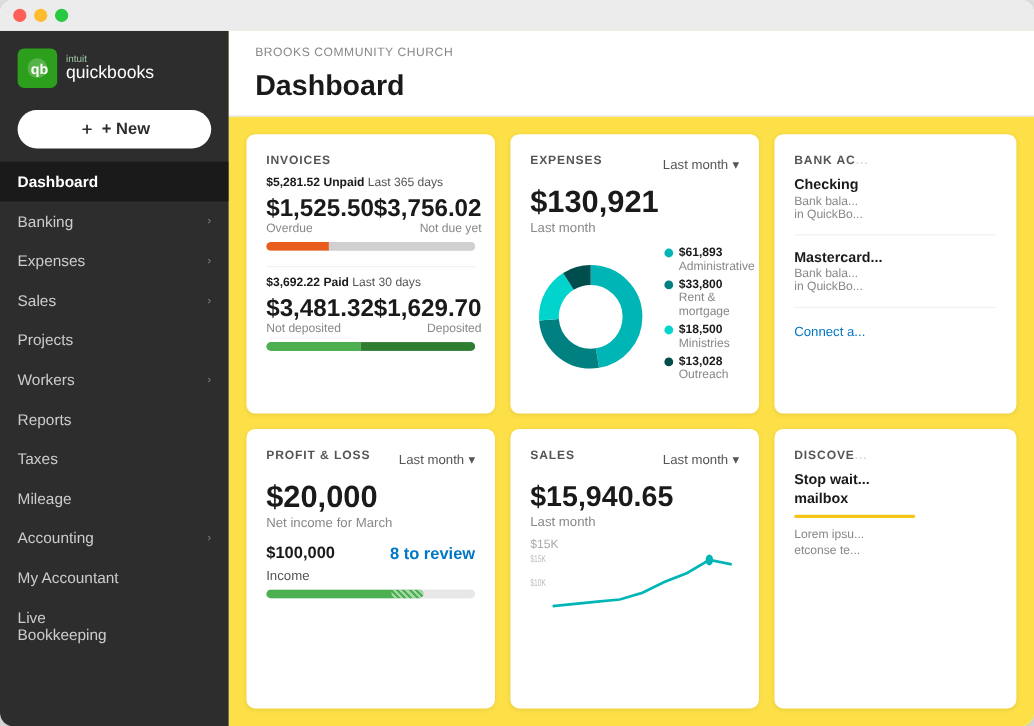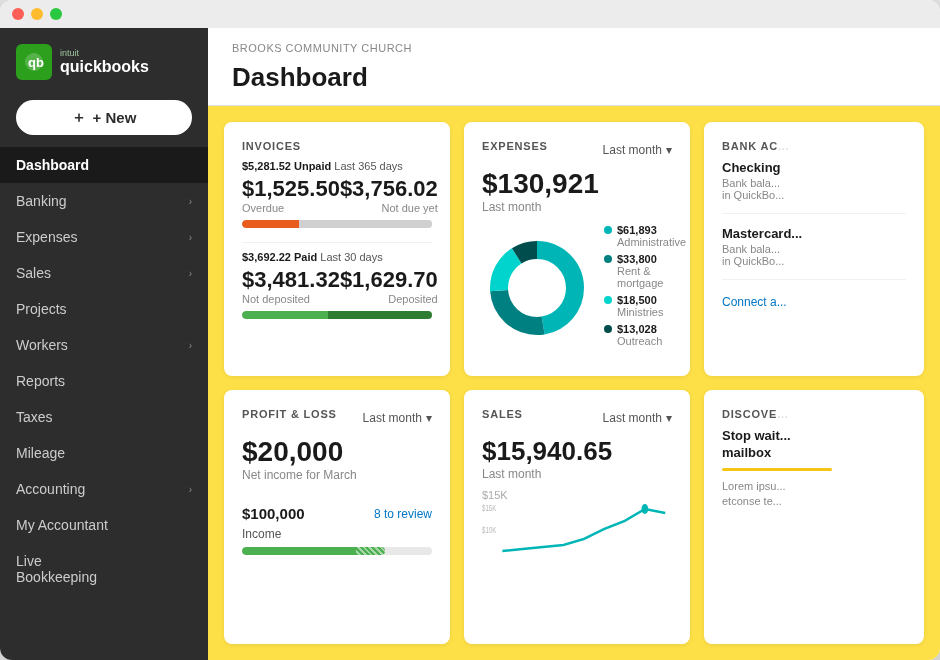--- a/index.html
+++ b/index.html
@@ -297,33 +297,33 @@
     }
     
     .pl-amount {
       font-size: 28px;
       font-weight: 700;
       color: #1a1a1a;
     }
     .pl-subtitle {
       font-size: 12px;
       color: #888;
-      margin-bottom: 23px;
+      margin-bottom: 12px;
     }
     .pl-income-row {
       display: flex;
       align-items: center;
       justify-content: space-between;
       margin-bottom: 4px;
     }
     .pl-income-label { font-size: 12px; color: #555; }
     .pl-review-link {
-      font-size: 12px;
+      font-size: 15px;
       color: #0077c5;
-      font-weight: 400;
+      font-weight: 700;
       cursor: pointer;
     }
     .pl-bar-container {
       height: 8px;
       background: #e8e8e8;
       border-radius: 4px;
       overflow: hidden;
       position: relative;
     }
     .pl-bar-fill {
@@ -422,21 +422,21 @@
     <div class="sidebar">
       <div class="sidebar-logo">
         <div class="logo-icon">
           <svg width="22" height="22" viewBox="0 0 22 22" fill="none">
             <circle cx="11" cy="11" r="9" fill="white" opacity="0.2"></circle>
             <text x="5" y="16" font-size="13" fill="white" font-weight="bold">qb</text>
           </svg>
         </div>
         <div>
           <span style="font-size:9px;color:#9ec6a0;display:block;">intuit</span>
-          <span style="font-size:16px;color:#fff;font-weight:700;">quickbooks</span>
+          <span style="font-size:16px;color:#fff;font-weight:400;">quickbooks</span>
         </div>
       </div>
 
       <button class="new-btn">
         <span>＋</span>
         <span>+ New</span>
       </button>
 
       <nav class="sidebar-nav">
         <div class="nav-item active">

